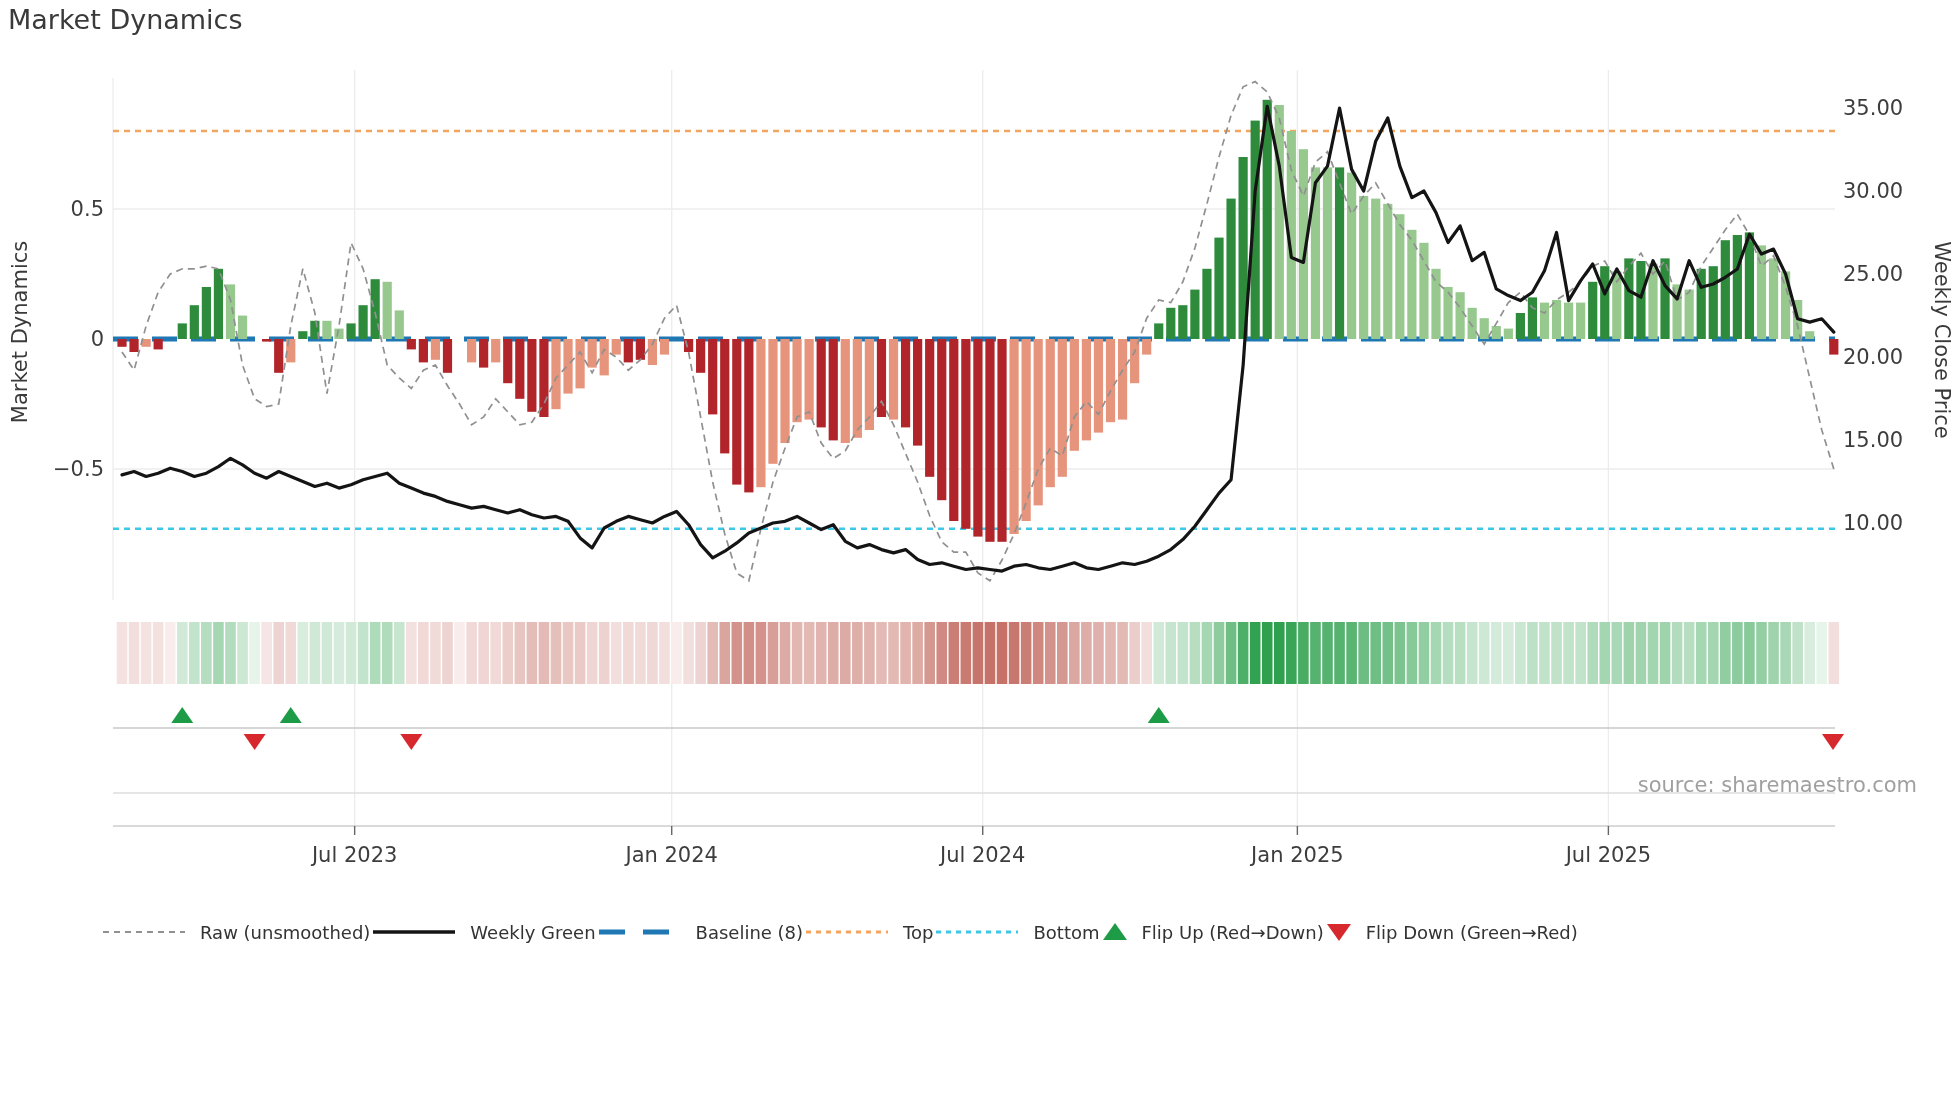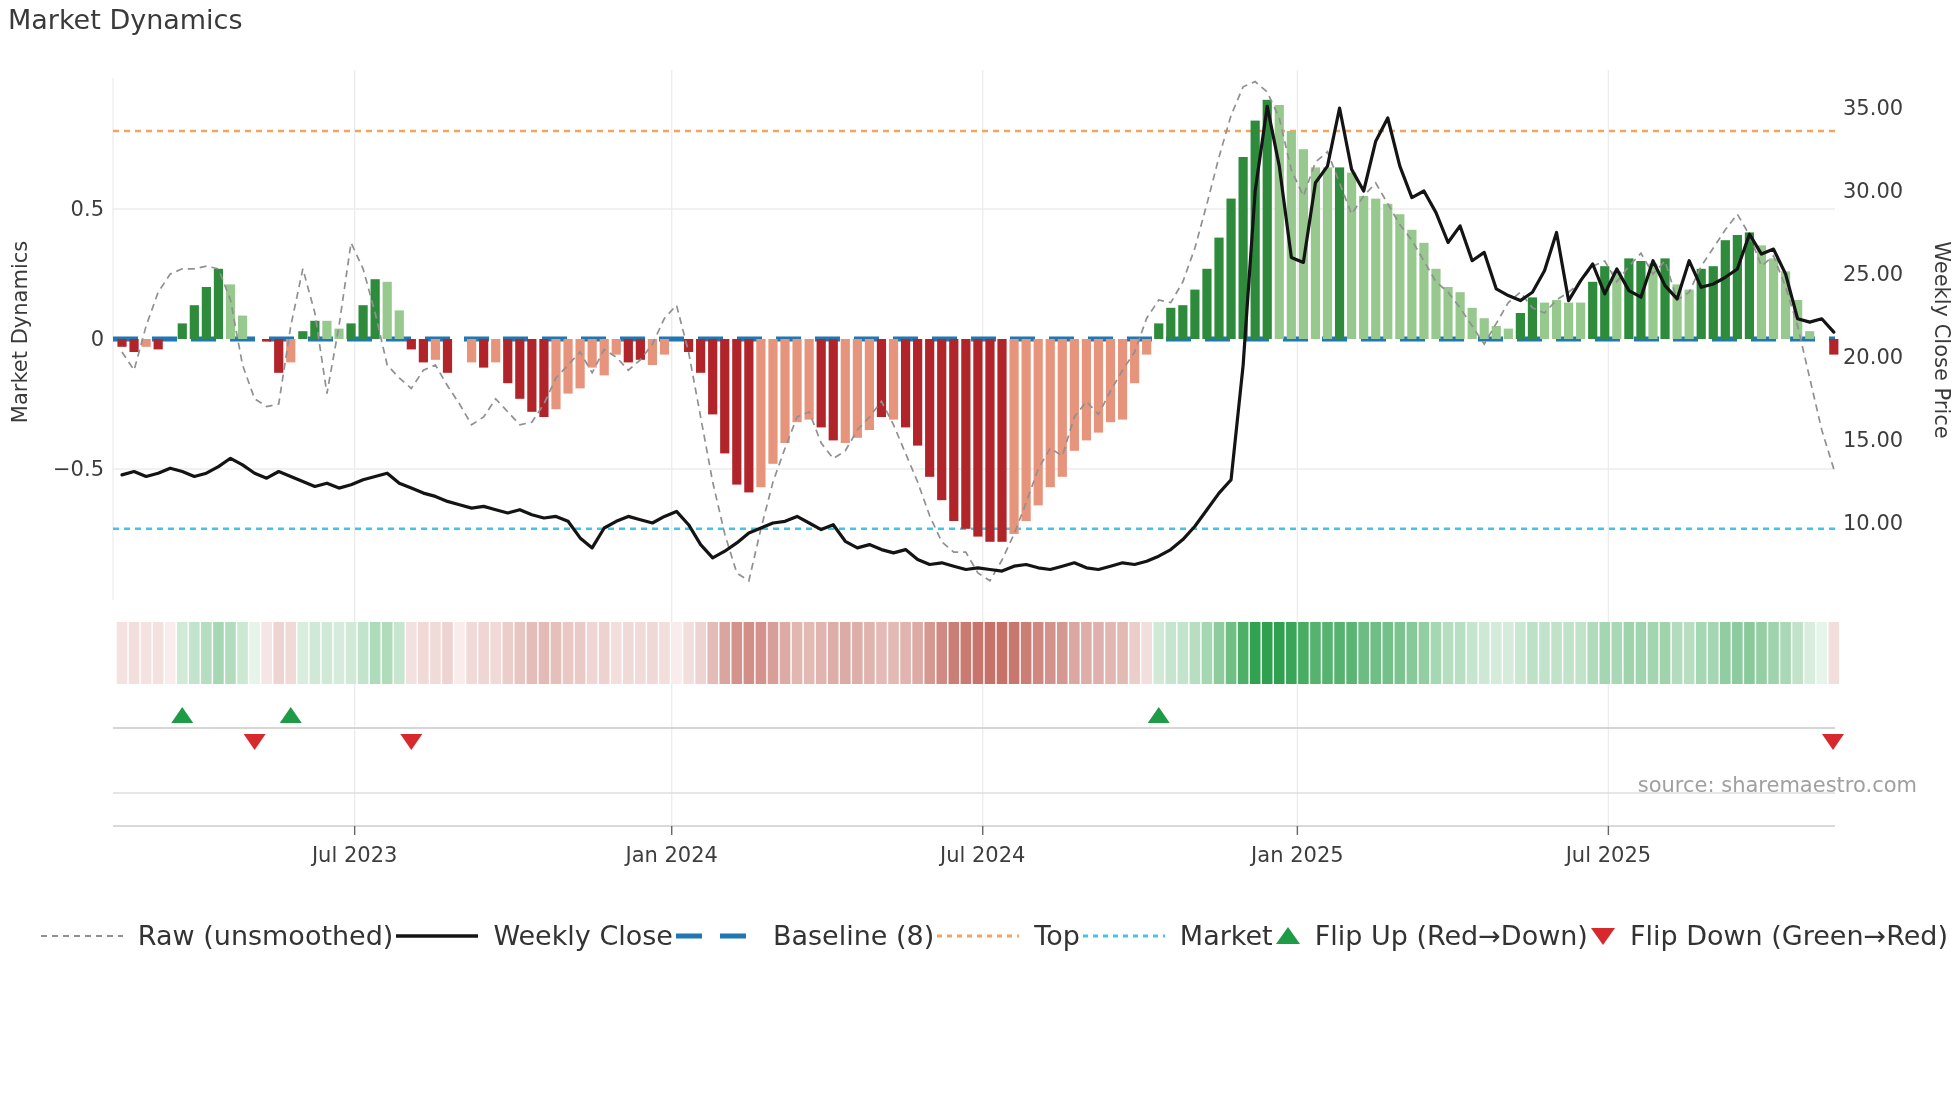--- a/index.html
+++ b/index.html
@@ -4,21 +4,21 @@
 <style>
   html,body{margin:0;padding:0;background:#ffffff;}
   #stage{position:relative;width:1960px;height:1102px;background:#fff;overflow:hidden;
          font-family:"DejaVu Sans","Liberation Sans",sans-serif;}
   #chart-title{position:absolute;left:8px;top:4px;font-size:27px;color:#3a3a3a;}
   #chart-svg{position:absolute;left:0;top:0;}
   .vlabel{position:absolute;width:320px;text-align:center;font-size:21px;color:#3a3a3a;}
   #left-axis-title{left:-140px;top:320px;transform:rotate(-90deg);}
   #right-axis-title{left:1782px;top:328px;transform:rotate(90deg);}
   #legend{position:absolute;left:100px;top:920px;width:1848px;display:flex;
-          justify-content:flex-end;align-items:center;font-size:27px;color:#333;}
+          justify-content:flex-start;align-items:center;font-size:18px;color:#333;}
   .legend-item{display:flex;align-items:center;gap:12px;white-space:nowrap;}
 </style>
 </head>
 <body>
 
 <div id="stage">
   <div id="chart-title">Market Dynamics</div>
 
   <svg id="chart-svg" width="1960" height="905">
       <line x1="354.6615" y1="70" x2="354.6615" y2="826" stroke="#ececec" stroke-width="1.3"></line>
@@ -353,39 +353,39 @@
     <div class="legend-item">
       <svg width="88" height="24">
         <line x1="3" y1="12" x2="85" y2="12" stroke="#909090" stroke-width="1.8" stroke-dasharray="6 5"></line>
       </svg>
       <span>Raw (unsmoothed)</span>
     </div>
     <div class="legend-item">
       <svg width="88" height="24">
         <line x1="3" y1="12" x2="85" y2="12" stroke="#141414" stroke-width="3.5"></line>
       </svg>
-      <span>Weekly Close</span>
+      <span>Weekly Green</span>
     </div>
     <div class="legend-item">
       <svg width="88" height="24">
         <line x1="3" y1="12" x2="85" y2="12" stroke="#1f77b4" stroke-width="5" stroke-dasharray="26 18"></line>
       </svg>
       <span>Baseline (8)</span>
     </div>
     <div class="legend-item">
       <svg width="88" height="24">
         <line x1="3" y1="12" x2="85" y2="12" stroke="#f3a45f" stroke-width="3" stroke-dasharray="5 5"></line>
       </svg>
       <span>Top</span>
     </div>
     <div class="legend-item">
       <svg width="88" height="24">
         <line x1="3" y1="12" x2="85" y2="12" stroke="#3ec7e6" stroke-width="3" stroke-dasharray="5 5"></line>
       </svg>
-      <span>Market</span>
+      <span>Bottom</span>
     </div>
     <div class="legend-item">
       <svg width="30" height="24">
         <polygon points="15,3 27,20 3,20" fill="#1e9b47"></polygon>
       </svg>
       <span>Flip Up (Red→Down)</span>
     </div>
     <div class="legend-item">
       <svg width="30" height="24">
         <polygon points="3,4 27,4 15,21" fill="#d7282d"></polygon>

